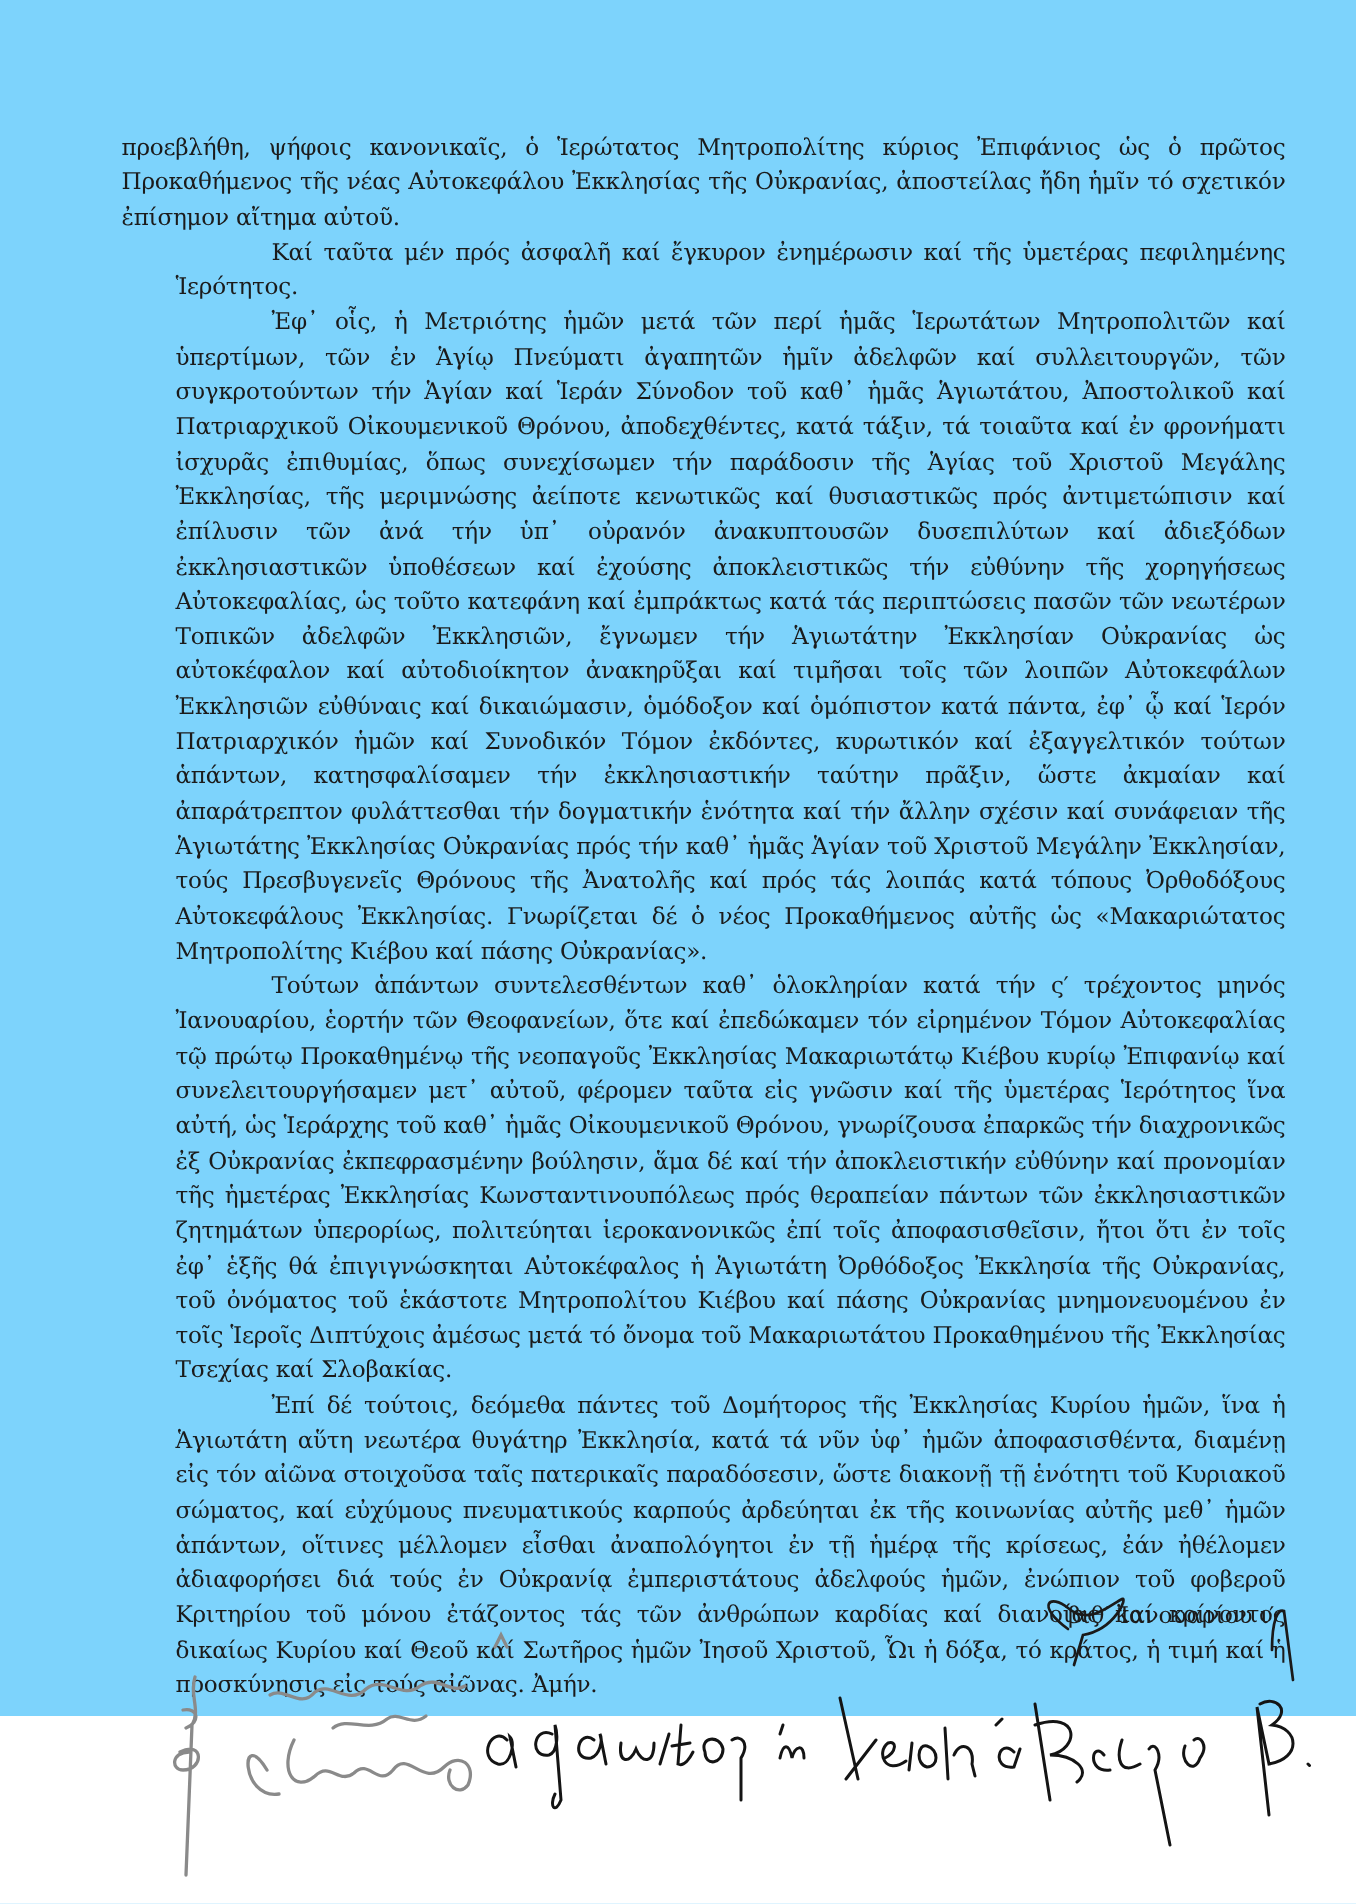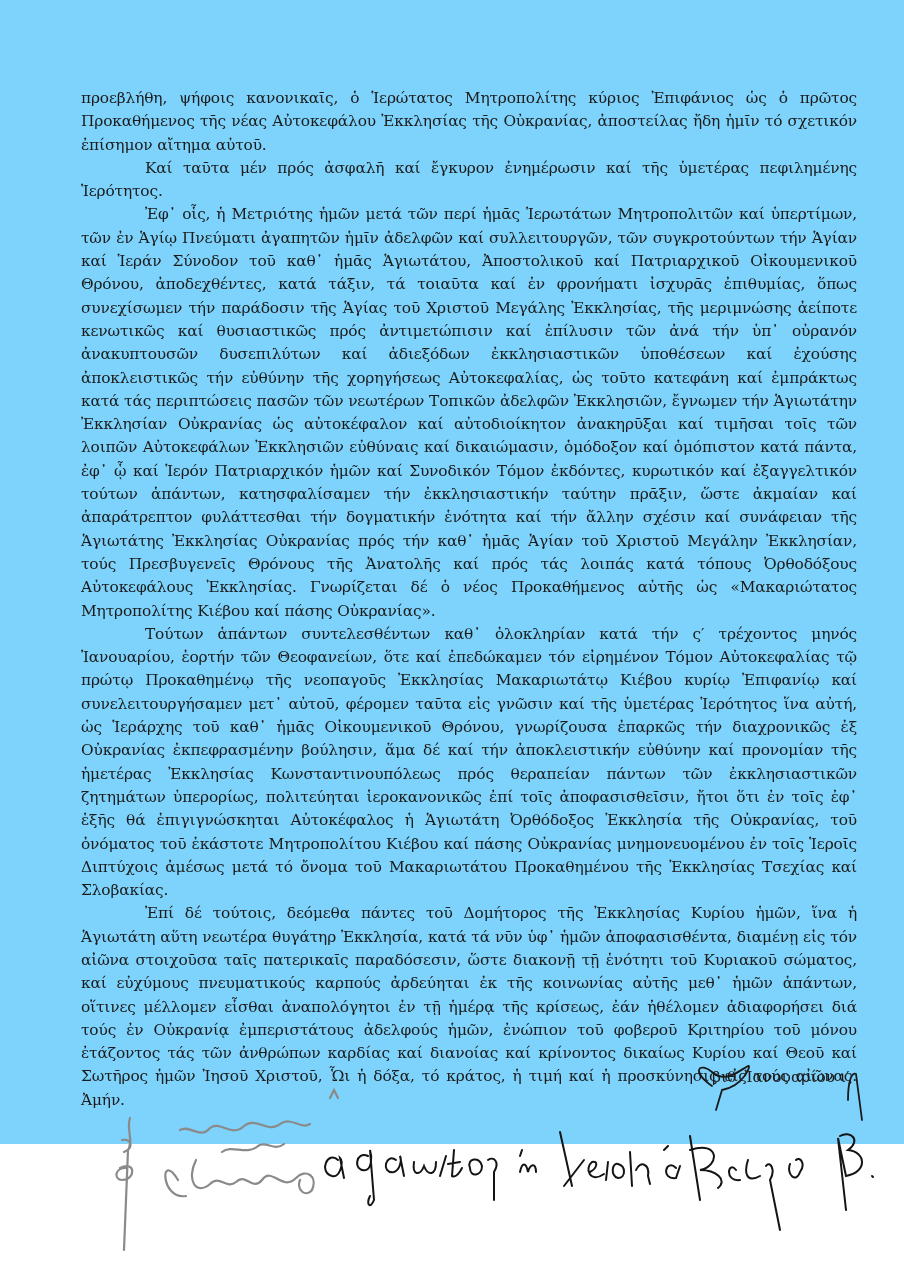--- a/index.html
+++ b/index.html
@@ -5,21 +5,21 @@
   html, body { margin: 0; padding: 0; background: #ffffff; }
   body { width: 904px; height: 1269px; position: relative; overflow: hidden; }
   .page { position: absolute; left: 0; top: 0; width: 904px; height: 1144px; background: #7dd3fc; }
   .text {
     position: absolute; left: 81px; top: 87px; width: 776px;
     font-family: "DejaVu Serif", "Liberation Serif", serif;
     font-size: 15.4px; line-height: 23.3px; color: #1b1b1b;
     text-align: justify; letter-spacing: -0.15px; word-spacing: 0px;
   }
   .para { margin: 0; }
-  .para.indent { text-indent: 64px; }
+  .para.indent { text-indent: 64px; margin-left: 36px; }
   .date {
     position: absolute; left: 712px; top: 1068px;
     font-family: "DejaVu Serif", "Liberation Serif", serif;
     font-size: 15.4px; color: #1b1b1b;
   }
   svg { position: absolute; left: 0; top: 0; }
 </style>
 </head>
 <body>
 

